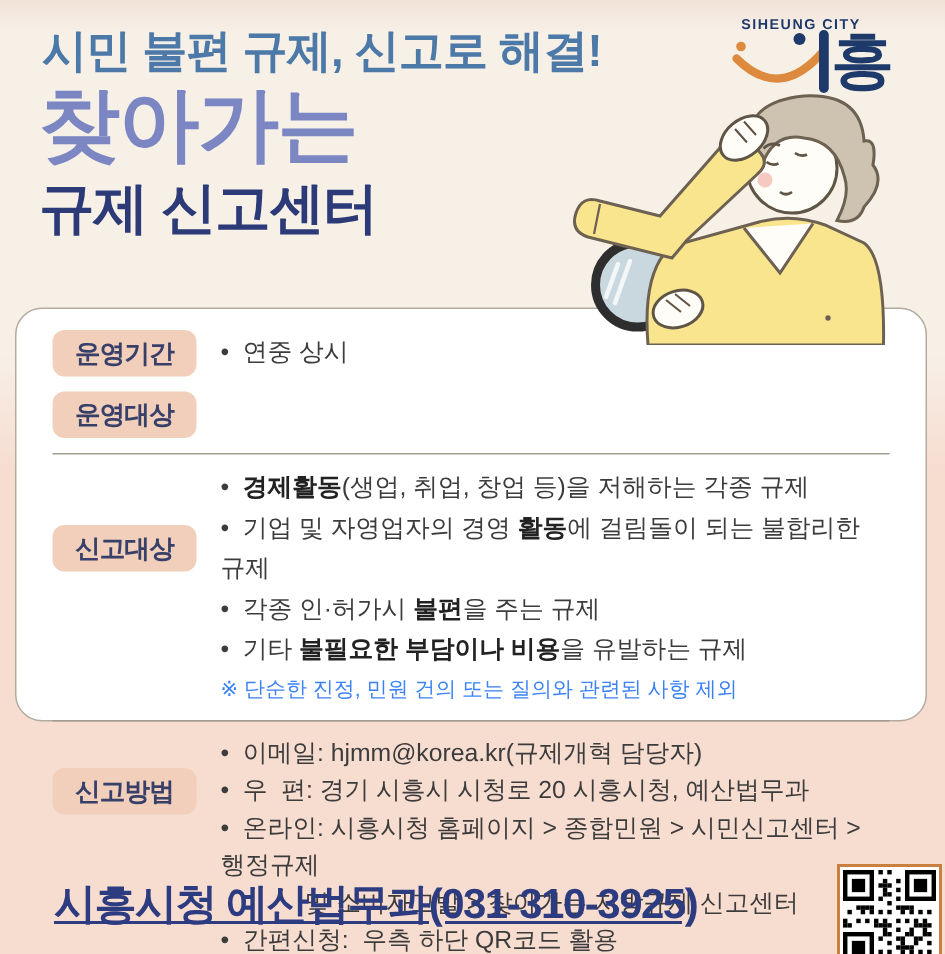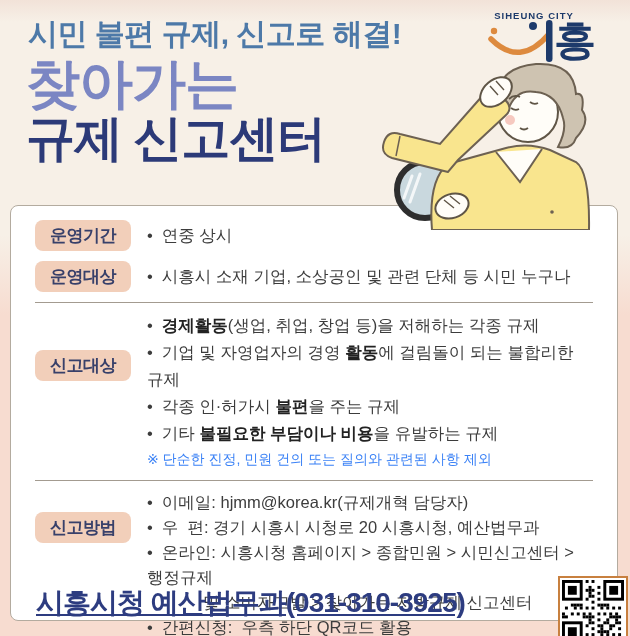--- a/index.html
+++ b/index.html
@@ -3,26 +3,26 @@
 <meta charset="utf-8">
 <style>
   html,body{margin:0;padding:0;}
   body{width:630px;height:636px;font-family:"Liberation Sans","DejaVu Sans",sans-serif;}
   .poster{position:relative;width:630px;height:636px;overflow:hidden;
     background:linear-gradient(180deg,#f2e2d8 0px,#f7f0e7 22px,#f7f0e7 235px,#f7dcd0 315px,#f7dcd0 100%);}
   
   .tagline{position:absolute;left:28px;top:14px;font-size:30px;font-weight:700;color:#4d79a8;letter-spacing:-0.5px;}
   .title{position:absolute;left:26px;top:56px;font-weight:800;letter-spacing:-1px;line-height:55px;}
   .title .l1{font-size:54px;color:#7b86c3;}
-  .title .l2{font-size:49px;color:#2c3a78;font-family:Liberation Serif, serif;}
+  .title .l2{font-size:37px;color:#2c3a78;}
   .logo{position:absolute;left:482px;top:6px;width:118px;height:60px;}
   .illu{position:absolute;left:368px;top:60px;width:227px;height:170px;z-index:3;}
   
-  .card{position:absolute;left:10px;top:205px;width:608px;height:416px;box-sizing:border-box;
-    background:#ffffff;border:1.5px solid #b3ab9f;border-radius:8px;z-index:2;padding-top:12px;}
+  .card{position:absolute;left:10px;top:205px;width:608px;height:276px;box-sizing:border-box;
+    background:#ffffff;border:1.5px solid #b3ab9f;border-radius:18px;z-index:2;padding-top:12px;}
   .row{display:flex;align-items:center;padding:0 24px;}
   .row.top-align{align-items:flex-start;}
   .badge{flex:none;width:96px;height:31px;border-radius:8px;background:#f2cfba;color:#38406a;
     font-size:17px;font-weight:700;display:flex;align-items:center;justify-content:center;letter-spacing:-0.5px;}
   .content{margin-left:16px;font-size:16.5px;color:#3c3c3c;}
   .row1{height:34px;}
   .row2{height:34px;margin-top:7px;}
   .divider{border-top:1px solid #a39b90;margin:9px 24px;}
   ul.bullets{list-style:none;margin:0;padding:0;}
   ul.bullets li{line-height:27px;white-space:pre-wrap;}
@@ -100,25 +100,20 @@
       <div class="badge">운영기간</div>
       <div class="content">
         <ul class="bullets">
           <li>연중 상시</li>
         </ul>
       </div>
     </div>
 
     <div class="row row2">
       <div class="badge">운영대상</div>
-      <div class="content">
-        <ul class="bullets">
-          <li>시흥시 소재 기업, 소상공인 및 관련 단체 등 시민 누구나</li>
-        </ul>
-      </div>
     </div>
 
     <div class="divider"></div>
 
     <div class="row top-align">
       <div class="badge badge-m1">신고대상</div>
       <div class="content">
         <ul class="bullets">
           <li><span></span><b>경제활동</b><span>(생업, 취업, 창업 등)을 저해하는 각종 규제</span></li>
           <li><span>기업 및 자영업자의 경영 </span><b>활동</b><span>에 걸림돌이 되는 불합리한 규제</span></li>

